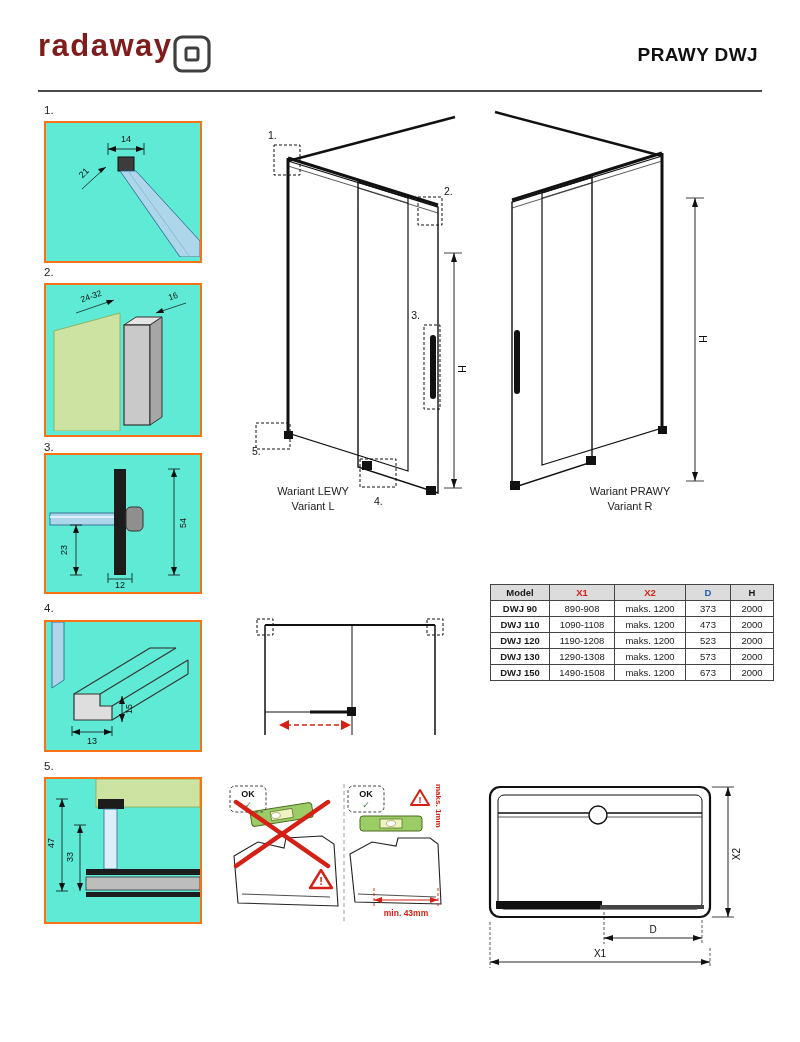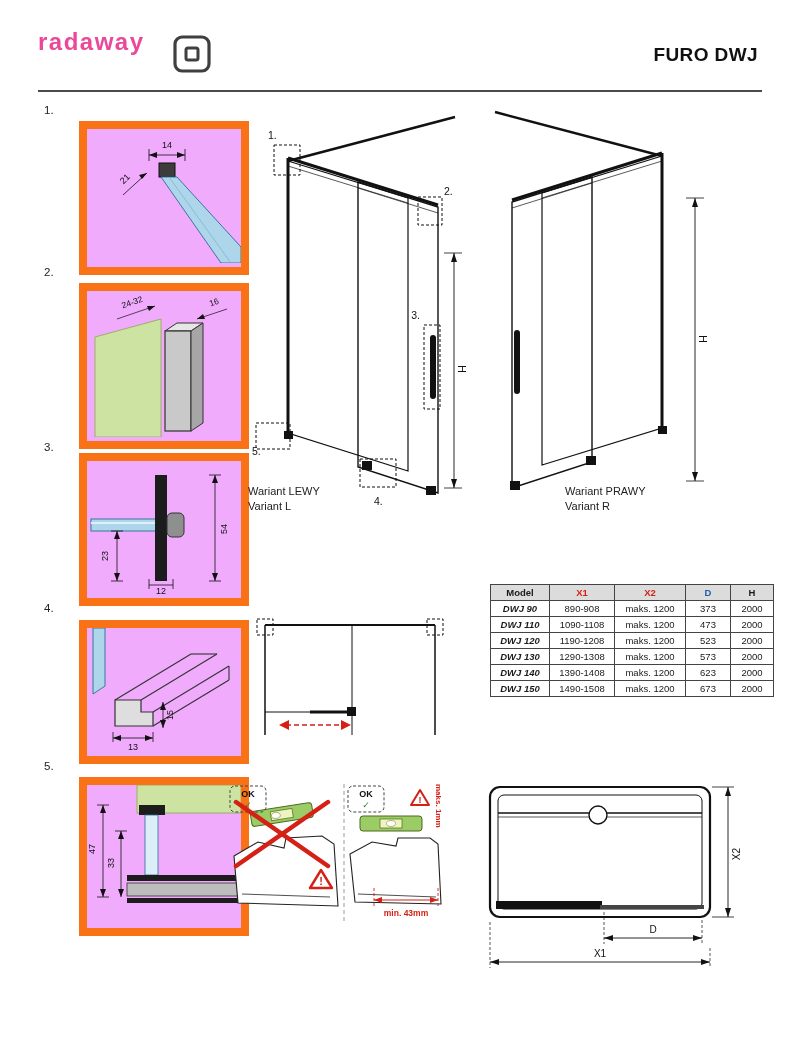--- a/index.html
+++ b/index.html
@@ -5,52 +5,52 @@
   html,body{margin:0;padding:0;}
   body{
     width:800px;height:1042px;position:relative;background:#ffffff;
     font-family:"Liberation Sans",sans-serif;color:#1a1a1a;overflow:hidden;
   }
   .abs{position:absolute;}
   svg{display:block;}
   svg text{font-family:"Liberation Sans",sans-serif;}
 
   
-  .logo-text{left:38px;top:28px;font-size:24px;font-weight:600;letter-spacing:1.5px;color:#ec4899;}
+  .logo-text{left:38px;top:28px;font-size:31px;font-weight:600;letter-spacing:1.5px;color:#7f1d1d;}
   .page-title{right:42px;top:44px;font-size:19px;font-weight:800;letter-spacing:.4px;color:#111;}
   .divider{left:38px;top:90px;width:724px;border-top:2px solid #4a4a4a;height:0;}
 
   
   .dnum{left:44px;font-size:11.5px;color:#222;}
-  .dbox{left:44px;width:154px;border:8px solid #f97316;background:#f0abfc;margin-left:35px;}
+  .dbox{left:44px;width:154px;border:2px solid #f97316;background:#5eead4;}
 
   
-  .vlabel{width:130px;text-align:left;font-size:11px;line-height:1.4;color:#222;}
+  .vlabel{width:130px;text-align:center;font-size:11px;line-height:1.4;color:#222;}
 
   
   table.spec{border-collapse:collapse;font-size:9.5px;background:#fff;}
   .spec th,.spec td{border:1px solid #444;text-align:center;padding:1px 3px;height:13px;}
   .spec th{background:#dcdcdc;font-weight:bold;}
-  .spec td.model{font-weight:bold;font-style:italic;}
+  .spec td.model{font-weight:bold;}
   .th-red{color:#d42015;}
   .th-blue{color:#1f5fa8;}
 
   .dim{font-size:9px;fill:#111;}
   .dim-sm{font-size:8.5px;fill:#111;}
   .callout{font-size:10.5px;fill:#111;}
 </style>
 </head>
 <body>
 
 <div class="abs logo-text">radaway</div>
 <svg class="abs" style="left:172px;top:34px" width="40" height="40" viewBox="0 0 40 40">
   <rect x="3" y="3" width="34" height="34" rx="7" fill="none" stroke="#3f3f3f" stroke-width="3.2"></rect>
   <rect x="14" y="14" width="12" height="12" rx="2" fill="none" stroke="#3f3f3f" stroke-width="3"></rect>
 </svg>
-<div class="abs page-title">FURO DWJ</div>
+<div class="abs page-title">PRAWY DWJ</div>
 <div class="abs divider"></div>
 
 <div class="abs dnum" style="top:104px">1.</div>
 <div class="abs dbox" style="top:121px;height:138px">
   <svg width="154" height="134" viewBox="0 0 154 134">
     <line x1="62" y1="20" x2="62" y2="32" stroke="#111" stroke-width="0.8"></line>
     <line x1="98" y1="20" x2="98" y2="32" stroke="#111" stroke-width="0.8"></line>
     <line x1="62" y1="26" x2="98" y2="26" stroke="#111" stroke-width="0.8"></line>
     <polygon points="62,26 70,23 70,29" fill="#111"></polygon>
     <polygon points="98,26 90,23 90,29" fill="#111"></polygon>
@@ -251,27 +251,20 @@
       <td>2000</td>
     </tr>
     <tr>
       <td class="model">DWJ 130</td>
       <td>1290-1308</td>
       <td>maks. 1200</td>
       <td>573</td>
       <td>2000</td>
     </tr>
     <tr>
-      <td class="model">DWJ 140</td>
-      <td>1390-1408</td>
-      <td>maks. 1200</td>
-      <td>623</td>
-      <td>2000</td>
-    </tr>
-    <tr>
       <td class="model">DWJ 150</td>
       <td>1490-1508</td>
       <td>maks. 1200</td>
       <td>673</td>
       <td>2000</td>
     </tr>
   </tbody>
 </table>
 
 <svg class="abs" style="left:255px;top:617px" width="190" height="130" viewBox="0 0 190 130">

